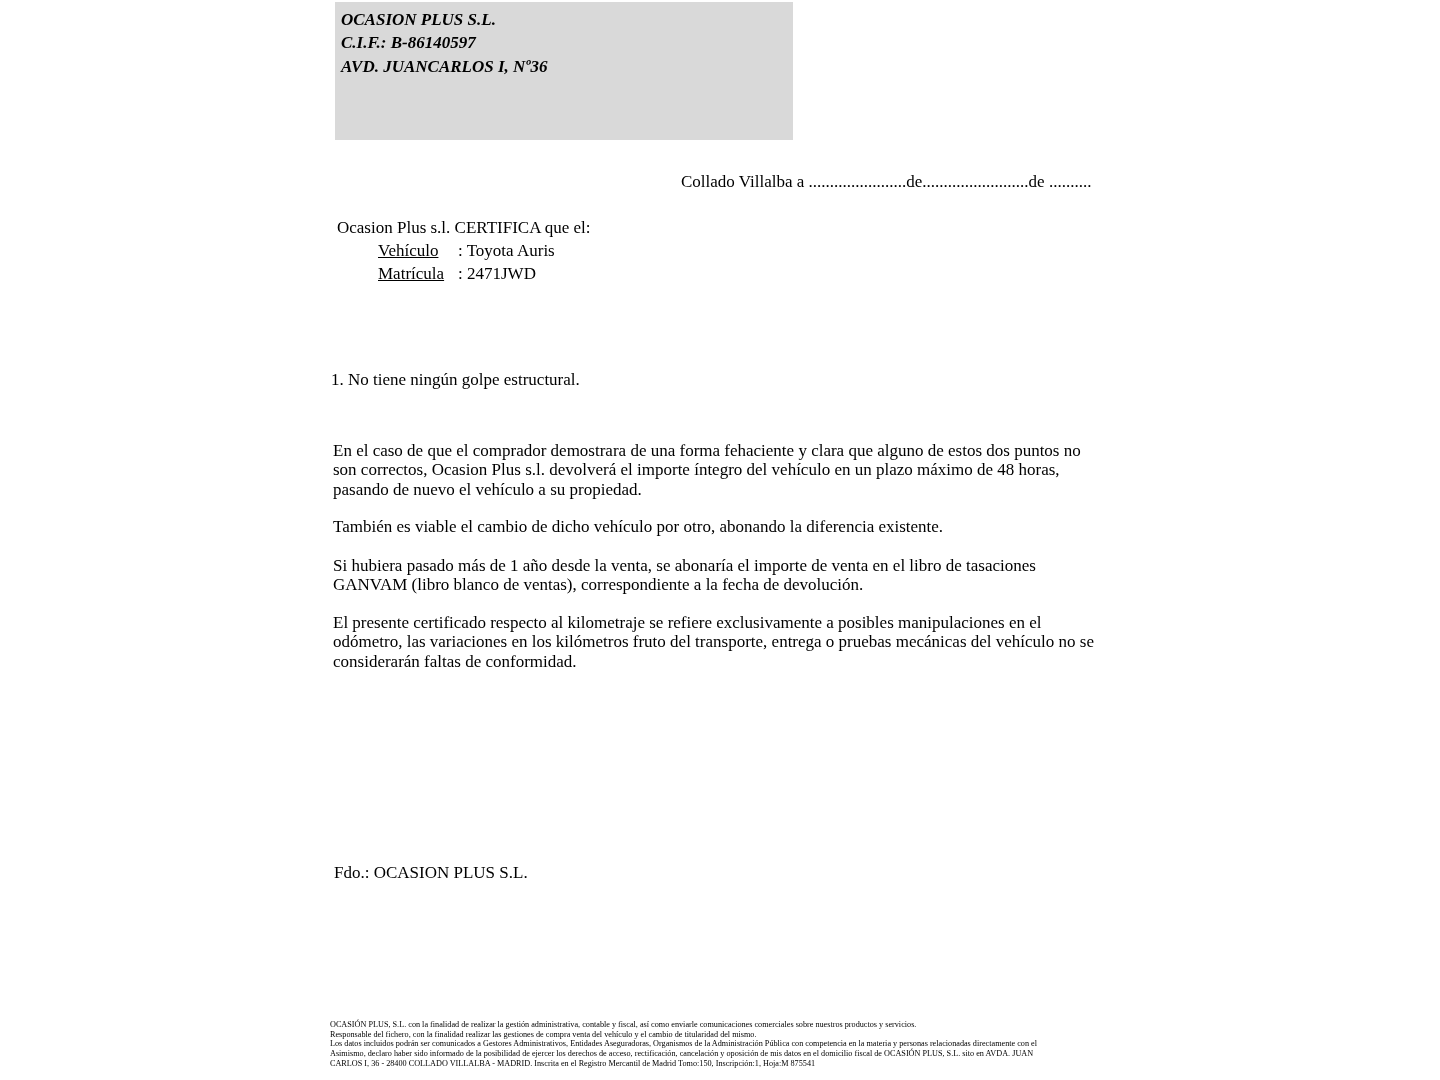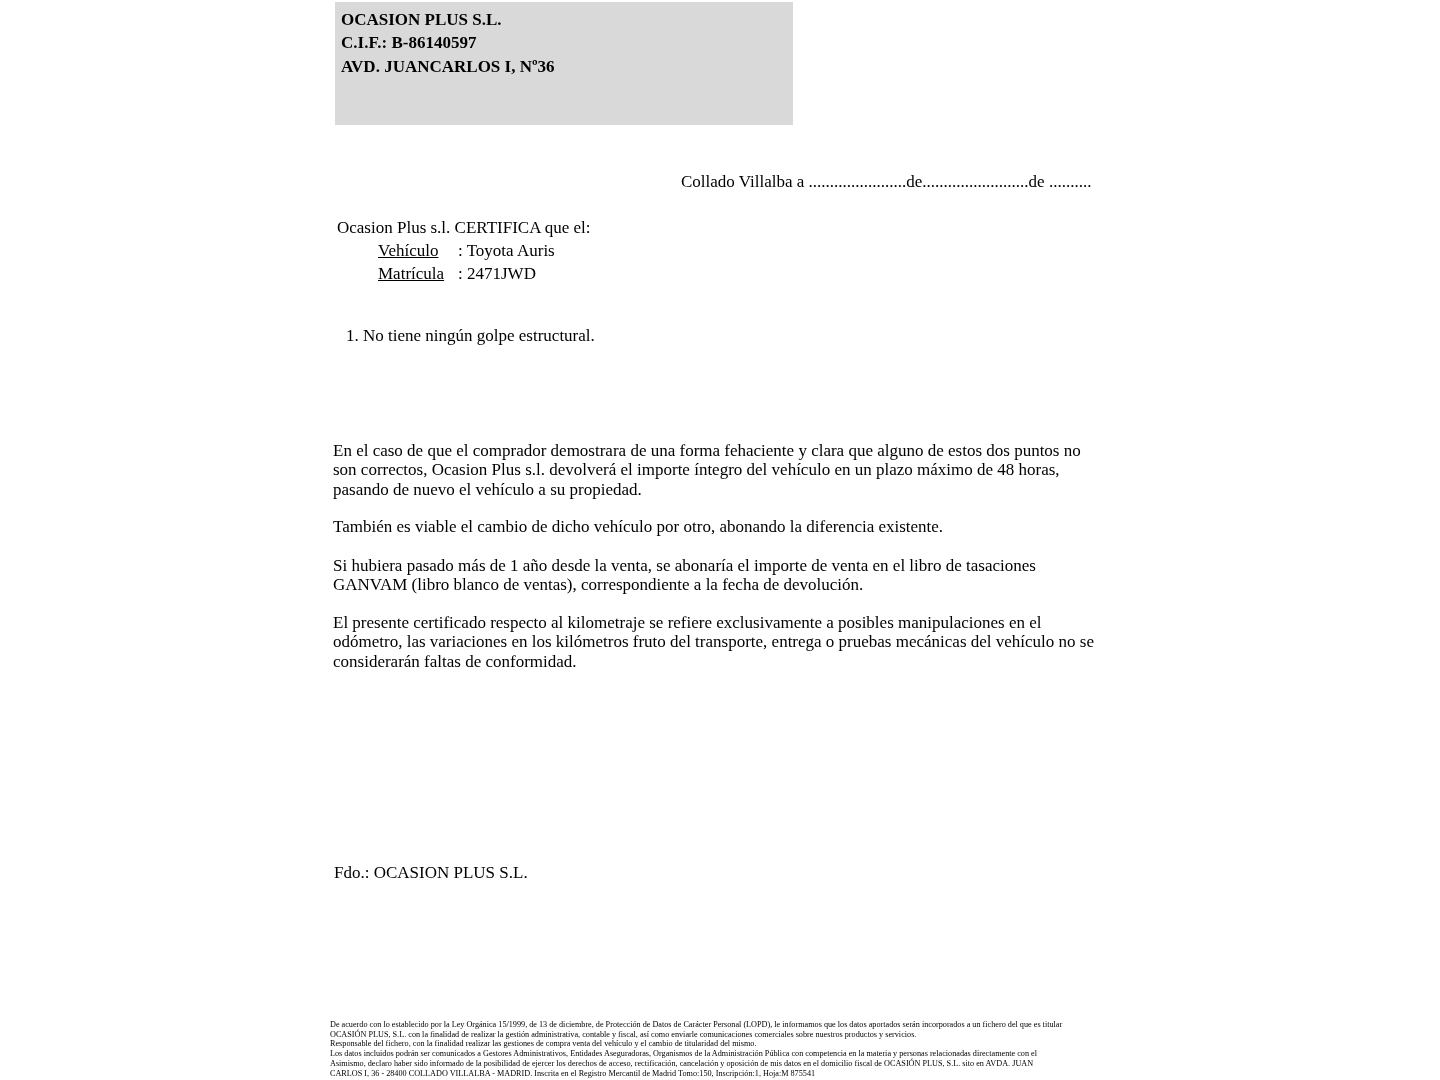--- a/index.html
+++ b/index.html
@@ -13,23 +13,24 @@
     font-family: "Liberation Serif", serif;
     overflow: hidden;
   }
 
   
   .header-box {
     position: absolute;
     left: 335px;
     top: 2px;
     width: 458px;
-    height: 123px;
+    height: 138px;
     background: #d9d9d9;
     padding: 6px 0 0 6px;
+    font-style: italic;
   }
   .header-line {
     font-weight: bold;
     font-size: 17px;
     line-height: 23.4px;
     white-space: nowrap;
   }
 
   
   .date-line {
@@ -56,23 +57,24 @@
     margin-left: 42px;
   }
   .cert-row-vehicle { top: 241px; }
   .cert-row-plate { top: 264px; }
   .cert-label-cell { display: inline-block; width: 80px; }
   .cert-label { text-decoration: underline; }
 
   
   .item {
     position: absolute;
-    left: 346px;
+    left: 331px;
     font-size: 17px;
     white-space: nowrap;
+    margin-top: 44px;
   }
   .item-1 { top: 326px; }
   .item-2 { top: 364px; }
 
   
   .para {
     position: absolute;
     left: 333px;
     width: 766px;
     margin: 0;
@@ -130,21 +132,20 @@
   <div class="item item-1">1. No tiene ningún golpe estructural.</div>
 
   <p class="para p1">En el caso de que el comprador demostrara de una forma fehaciente y clara que alguno de estos dos puntos no son correctos, Ocasion Plus s.l. devolverá el importe íntegro del vehículo en un plazo máximo de 48 horas, pasando de nuevo el vehículo a su propiedad.</p>
   <p class="para p2">También es viable el cambio de dicho vehículo por otro, abonando la diferencia existente.</p>
   <p class="para p3">Si hubiera pasado más de 1 año desde la venta, se abonaría el importe de venta en el libro de tasaciones GANVAM (libro blanco de ventas), correspondiente a la fecha de devolución.</p>
   <p class="para p4">El presente certificado respecto al kilometraje se refiere exclusivamente a posibles manipulaciones en el odómetro, las variaciones en los kilómetros fruto del transporte, entrega o pruebas mecánicas del vehículo no se considerarán faltas de conformidad.</p>
 
   <div class="signature">Fdo.: OCASION PLUS S.L.</div>
 
   <div class="legal-footer">
-    <div class="legal-line">De acuerdo con lo establecido por la Ley Orgánica 15/1999, de 13 de diciembre, de Protección de Datos de Carácter Personal (LOPD), le informamos que los datos aportados serán incorporados a un fichero del que es titular</div>
     <div class="legal-line">OCASIÓN PLUS, S.L. con la finalidad de realizar la gestión administrativa, contable y fiscal, así como enviarle comunicaciones comerciales sobre nuestros productos y servicios.</div>
     <div class="legal-line">Responsable del fichero, con la finalidad realizar las gestiones de compra venta del vehículo y el cambio de titularidad del mismo.</div>
     <div class="legal-line">Los datos incluidos podrán ser comunicados a Gestores Administrativos, Entidades Aseguradoras, Organismos de la Administración Pública con competencia en la materia y personas relacionadas directamente con el</div>
     <div class="legal-line">Asimismo, declaro haber sido informado de la posibilidad de ejercer los derechos de acceso, rectificación, cancelación y oposición de mis datos en el domicilio fiscal de OCASIÓN PLUS, S.L. sito en AVDA. JUAN</div>
     <div class="legal-line">CARLOS I, 36 - 28400 COLLADO VILLALBA - MADRID. Inscrita en el Registro Mercantil de Madrid Tomo:150, Inscripción:1, Hoja:M 875541</div>
   </div>
 
 </div>
 
 </body></html>

